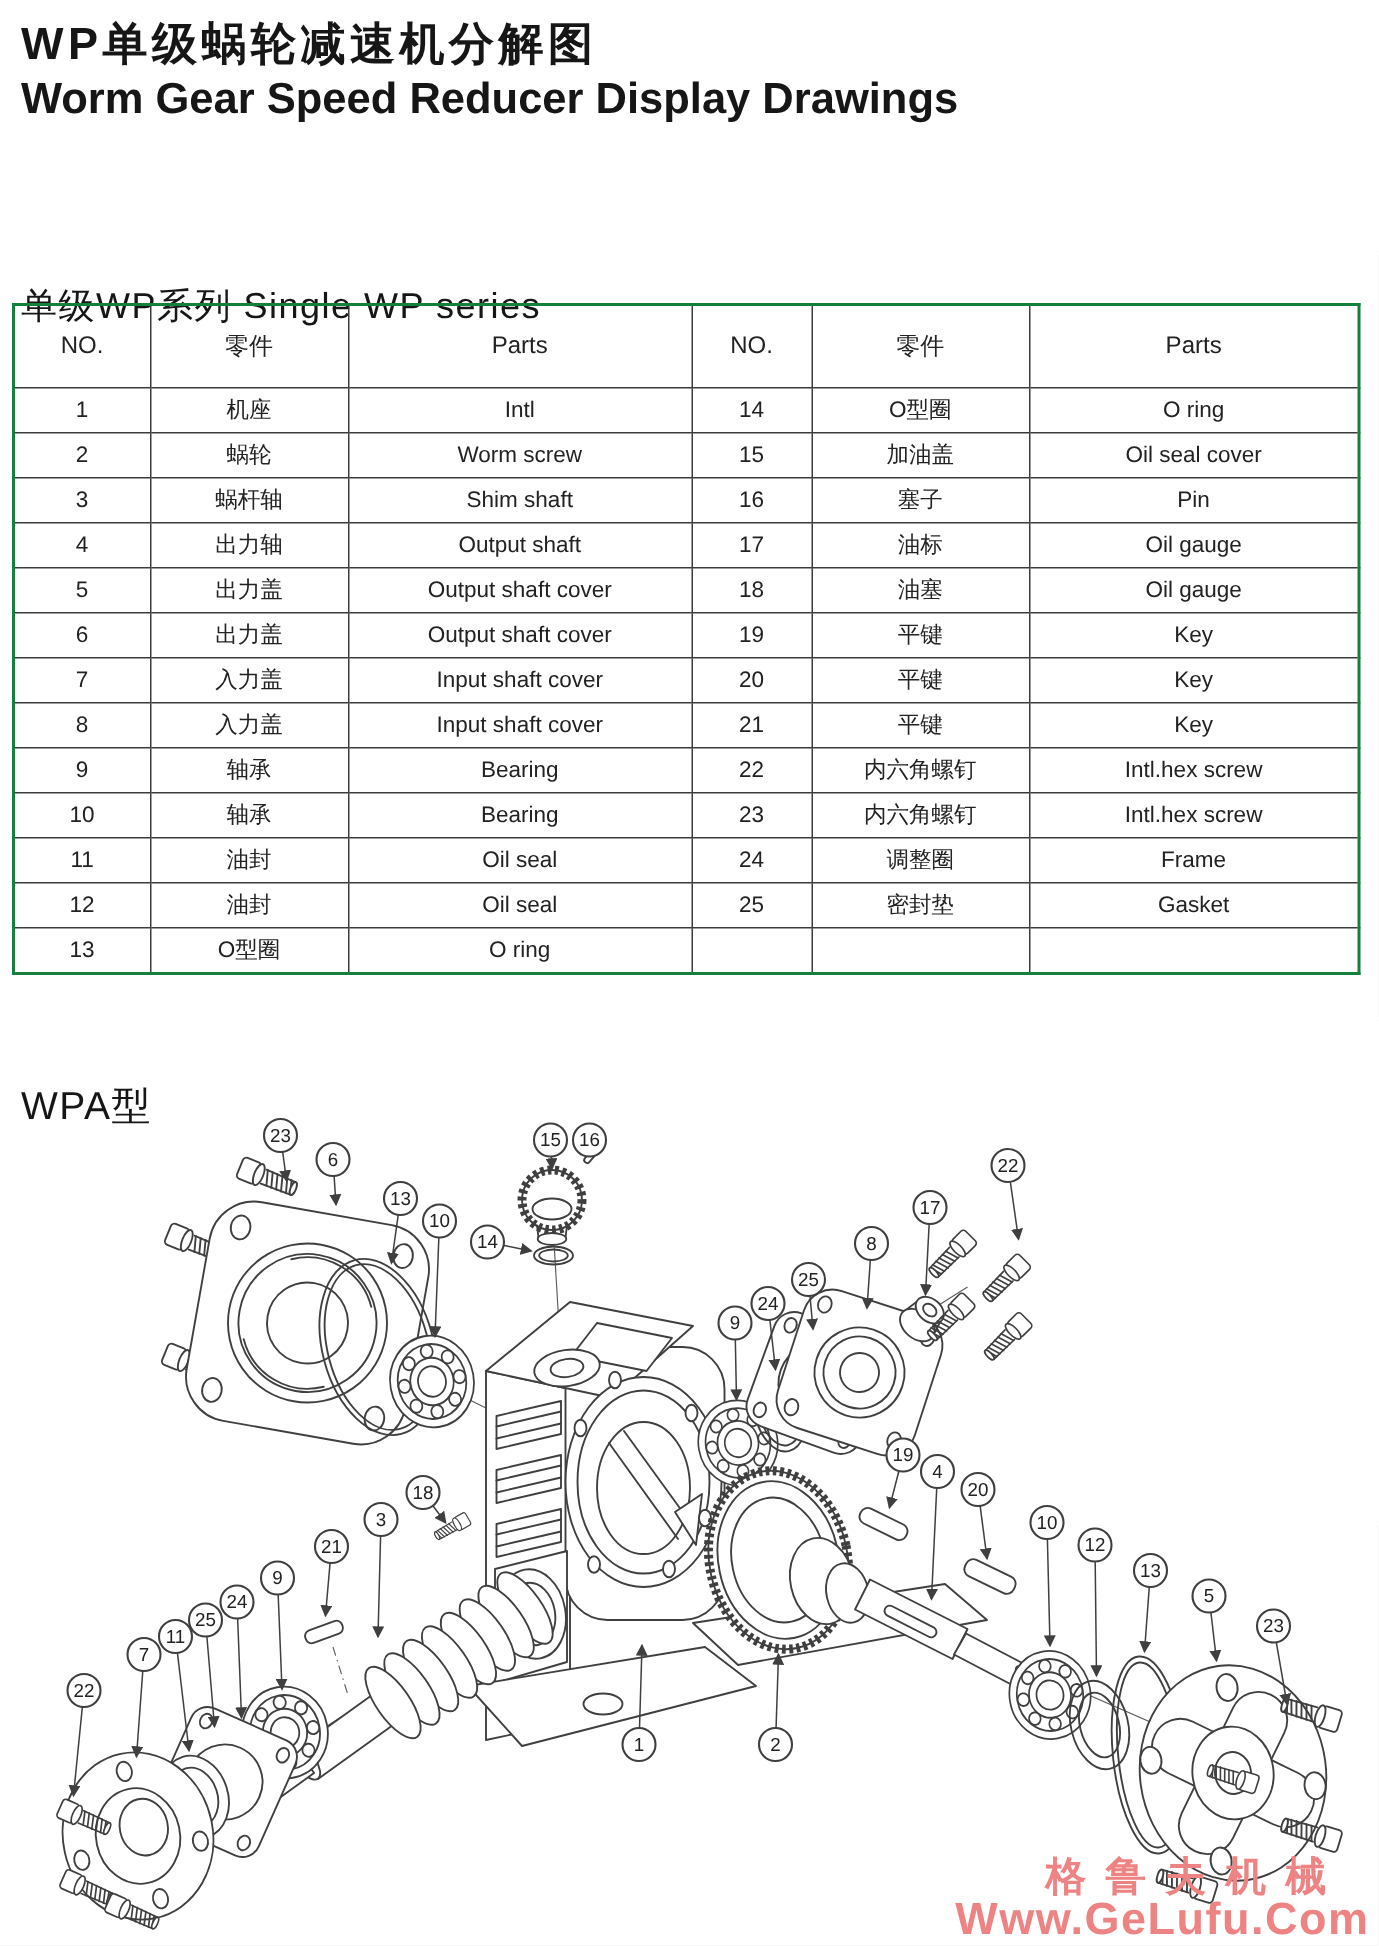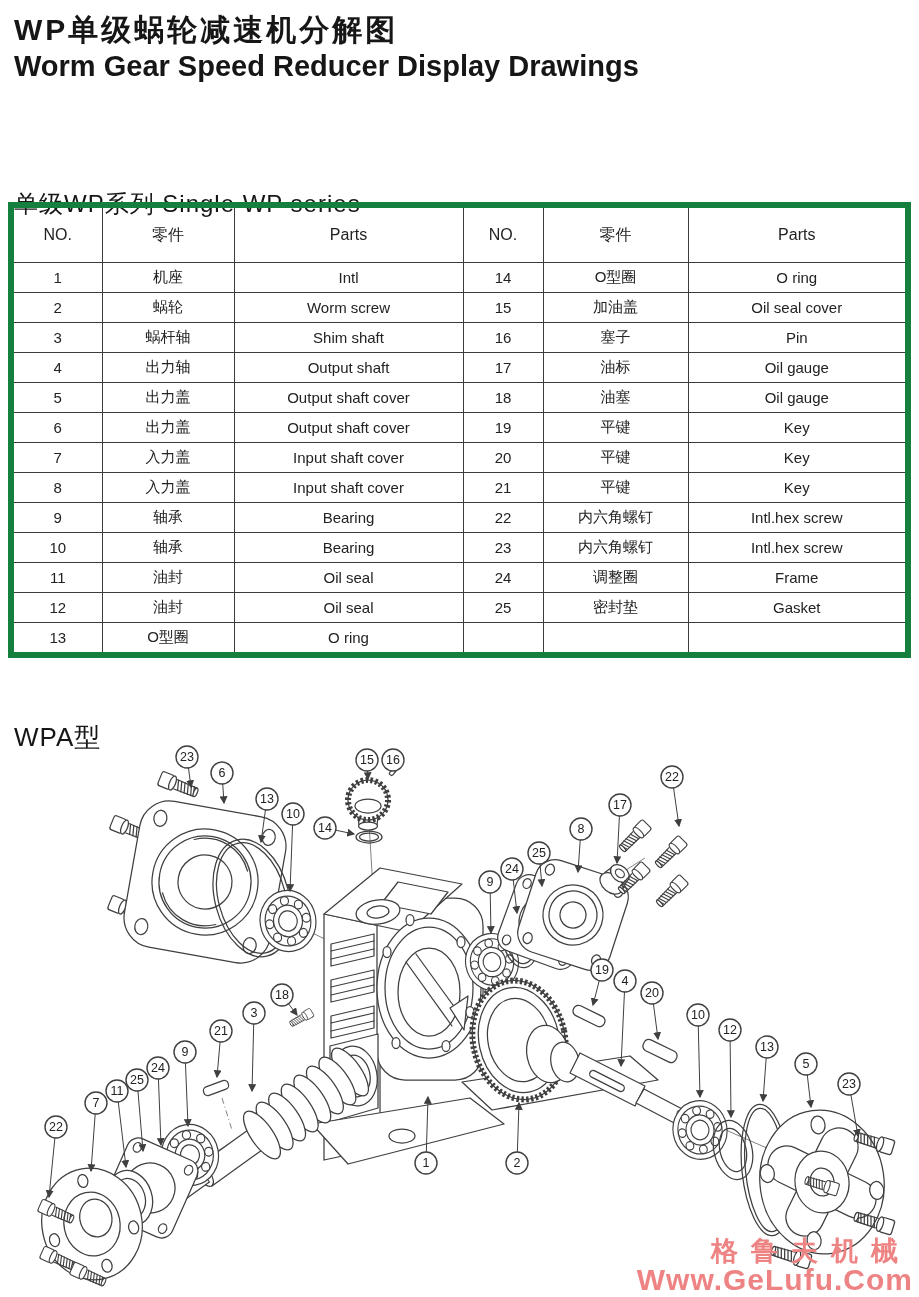--- a/index.html
+++ b/index.html
@@ -6,40 +6,40 @@
   #page{position:relative;width:919px;height:1297px;background:#ffffff;overflow:hidden;
         font-family:"Liberation Sans", sans-serif;color:#161616;}
   
   #title-block{position:absolute;left:14px;top:12px;line-height:1.22;}
   #title-zh{font-size:30px;font-weight:bold;letter-spacing:3px;}
   #title-en{font-size:29px;font-weight:bold;letter-spacing:0px;}
   #series-heading{position:absolute;left:14px;top:143px;font-size:24px;letter-spacing:1px;margin-top:45px;}
   #wpa-heading{position:absolute;left:14px;top:720px;font-size:26px;letter-spacing:1px;}
   
   #parts-table{position:absolute;left:8px;top:202px;width:897px;border-collapse:collapse;
-               table-layout:fixed;border:6px solid #15803d;}
+               table-layout:fixed;border:2px solid #15803d;}
   #parts-table th,#parts-table td{border:1px solid #3c3c3c;text-align:center;vertical-align:middle;
                font-size:15px;color:#222;padding:0;overflow:hidden;white-space:nowrap;}
   #parts-table thead th{height:54px;font-size:16px;font-weight:normal;}
   #parts-table tbody td{height:29px;}
   col.c-no1{width:91px;}  col.c-zh1{width:132px;} col.c-en1{width:229px;}
   col.c-no2{width:80px;}  col.c-zh2{width:145px;} col.c-en2{width:220px;}
   
   #diagram-svg{position:absolute;left:0;top:737px;}
   .d{fill:#fff;stroke:#3f3f3f;stroke-width:1.25;stroke-linejoin:round;stroke-linecap:round;}
   .nf{fill:none;stroke:#3f3f3f;stroke-width:1.25;stroke-linejoin:round;stroke-linecap:round;}
   .axis{fill:none;stroke:#5a5a5a;stroke-width:.75;}
   .teeth{fill:none;stroke:#3f3f3f;stroke-width:6;stroke-dasharray:2.5 2.3;}
   .leader{fill:none;stroke:#3f3f3f;stroke-width:1;}
   .balloon{fill:#fff;stroke:#3f3f3f;stroke-width:1.4;}
   .balloon-num{font-size:12.5px;fill:#222;text-anchor:middle;font-family:"Liberation Sans",sans-serif;}
   .red-part{stroke:#d06868;}
   
   #watermark{position:absolute;right:6px;bottom:2px;text-align:right;line-height:1.0;z-index:5;}
-  #watermark .wm1{font-size:27px;font-weight:bold;letter-spacing:13px;margin-right:2px;}
+  #watermark .wm1{font-size:27px;font-weight:bold;letter-spacing:13px;margin-right:16px;}
   #watermark .wm2{font-size:30px;font-weight:bold;letter-spacing:1px;margin-left:15px;}
 </style>
 </head>
 <body>
 
 <div id="page">
 
   <div id="title-block">
     <div id="title-zh">WP单级蜗轮减速机分解图</div>
     <div id="title-en">Worm Gear Speed Reducer Display Drawings</div>

